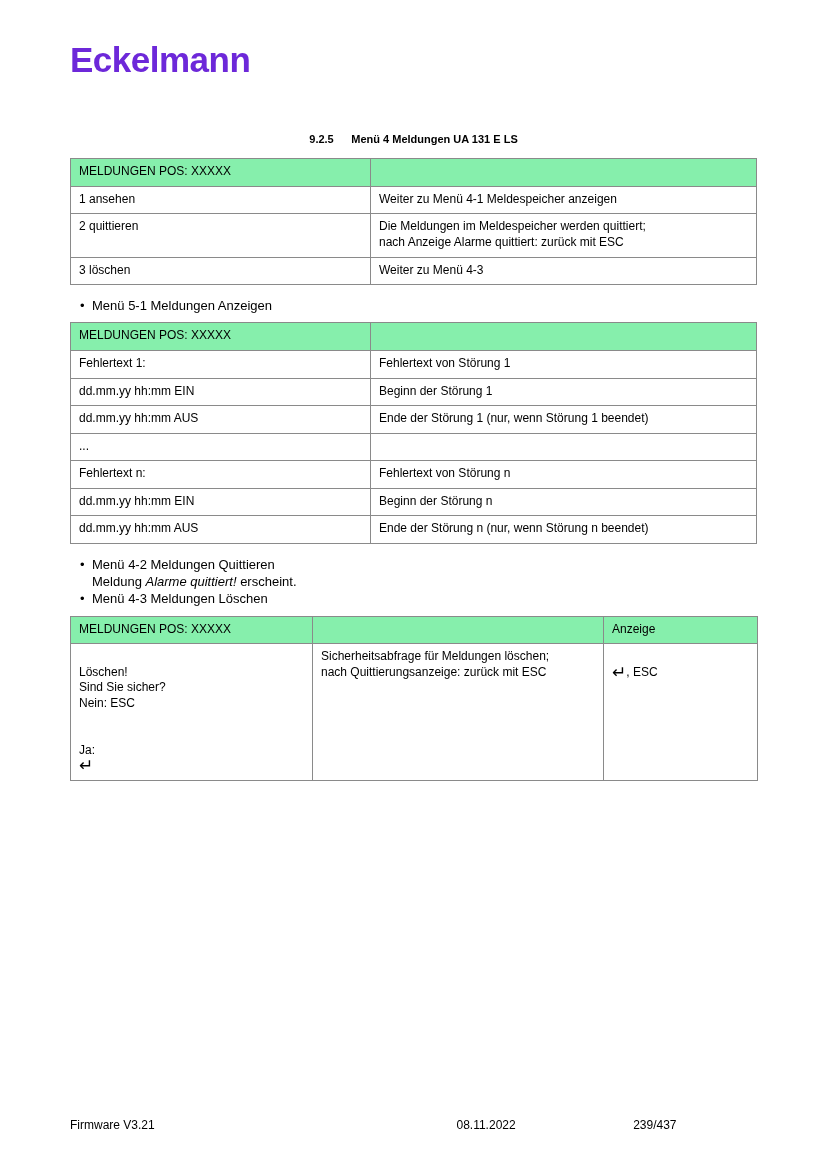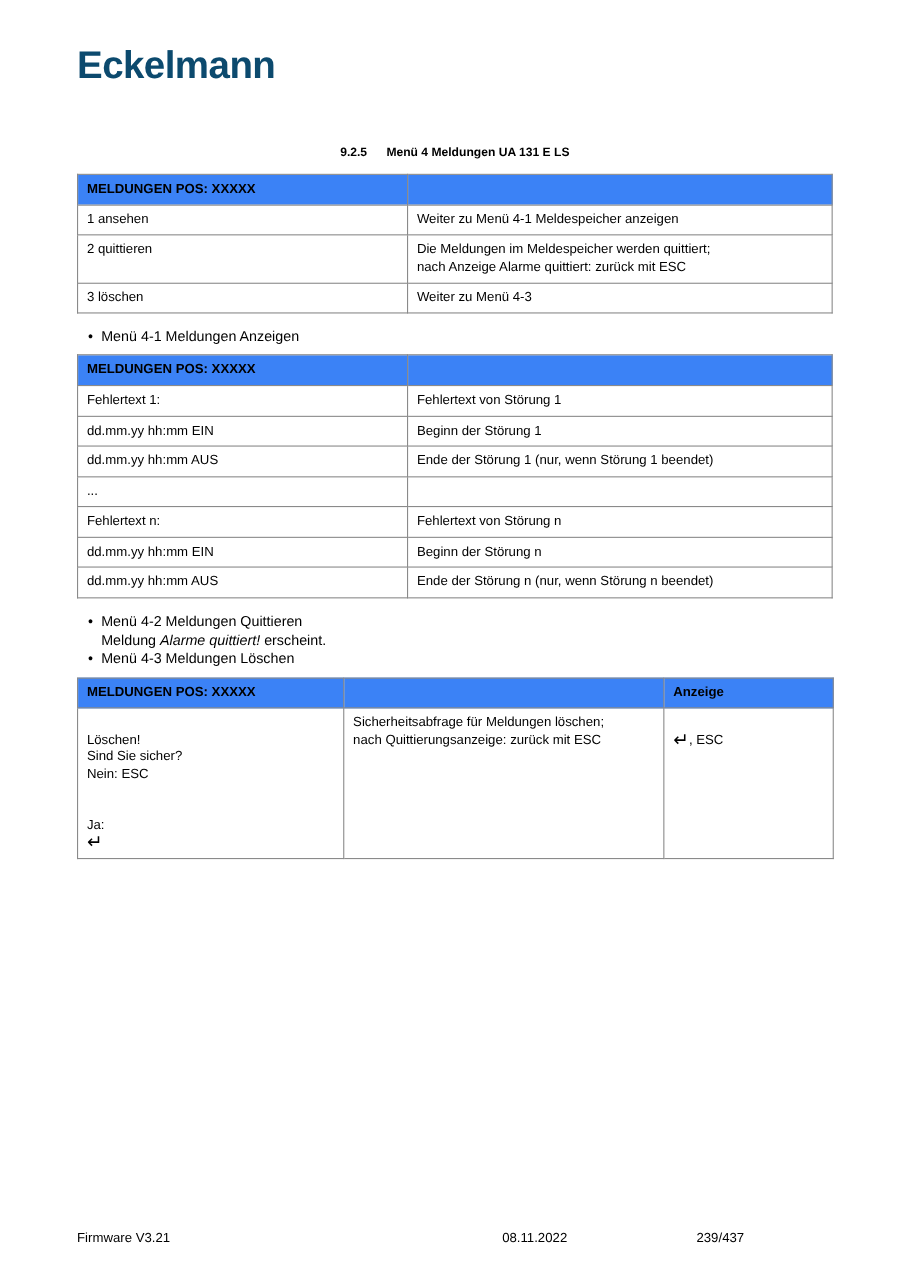--- a/index.html
+++ b/index.html
@@ -17,21 +17,21 @@
     position: absolute;
     left: 70px;
     top: 0;
     width: 687px;
   }
 
   .logo {
     margin-top: 42px;
     font-size: 35px;
     font-weight: bold;
-    color: #0c4a6e;
+    color: #6d28d9;
     letter-spacing: -0.5px;
     line-height: 1;
   }
 
   .heading {
     margin-top: 56px;
     font-size: 11px;
     font-weight: bold;
     display: flex;
     line-height: 1.2;
@@ -46,21 +46,21 @@
     font-size: 12px;
   }
   td, th {
     border: 1px solid #8a8a8a;
     padding: 5px 8px 6px 8px;
     vertical-align: top;
     text-align: left;
     white-space: pre-line;
     line-height: 1.3;
   }
-  th { background: #3b82f6; font-weight: bold; margin-left: 45px; }
+  th { background: #86efac; font-weight: normal; margin-left: 45px; }
 
   .tbl-menu4 { margin-top: 12px; }
   .tbl-menu4 col.c1, .tbl-menu41 col.c1 { width: 300px; }
 
   .tbl-menu41 { margin-top: 6px; }
   .tbl-menu41 td:empty::after, .cell-empty { min-height: 14px; }
 
   .tbl-menu43 { margin-top: 6px; }
   .tbl-menu43 col.c1 { width: 242px; }
   .tbl-menu43 col.c2 { width: 291px; }
@@ -123,21 +123,21 @@
       <tr>
         <td>3 löschen</td>
         <td>Weiter zu Menü 4-3</td>
       </tr>
     </tbody>
       </table>
 
     <div class="bullets">
       <div class="bullet-row">
         <span class="dot">•</span>
-        <span>Menü 4-1 Meldungen Anzeigen</span>
+        <span>Menü 5-1 Meldungen Anzeigen</span>
       </div>
     </div>
 
     <table class="tbl-menu41">
       <colgroup>
           <col class="c1">
           <col class="c2">
         </colgroup>
       <tbody>
           <tr>

